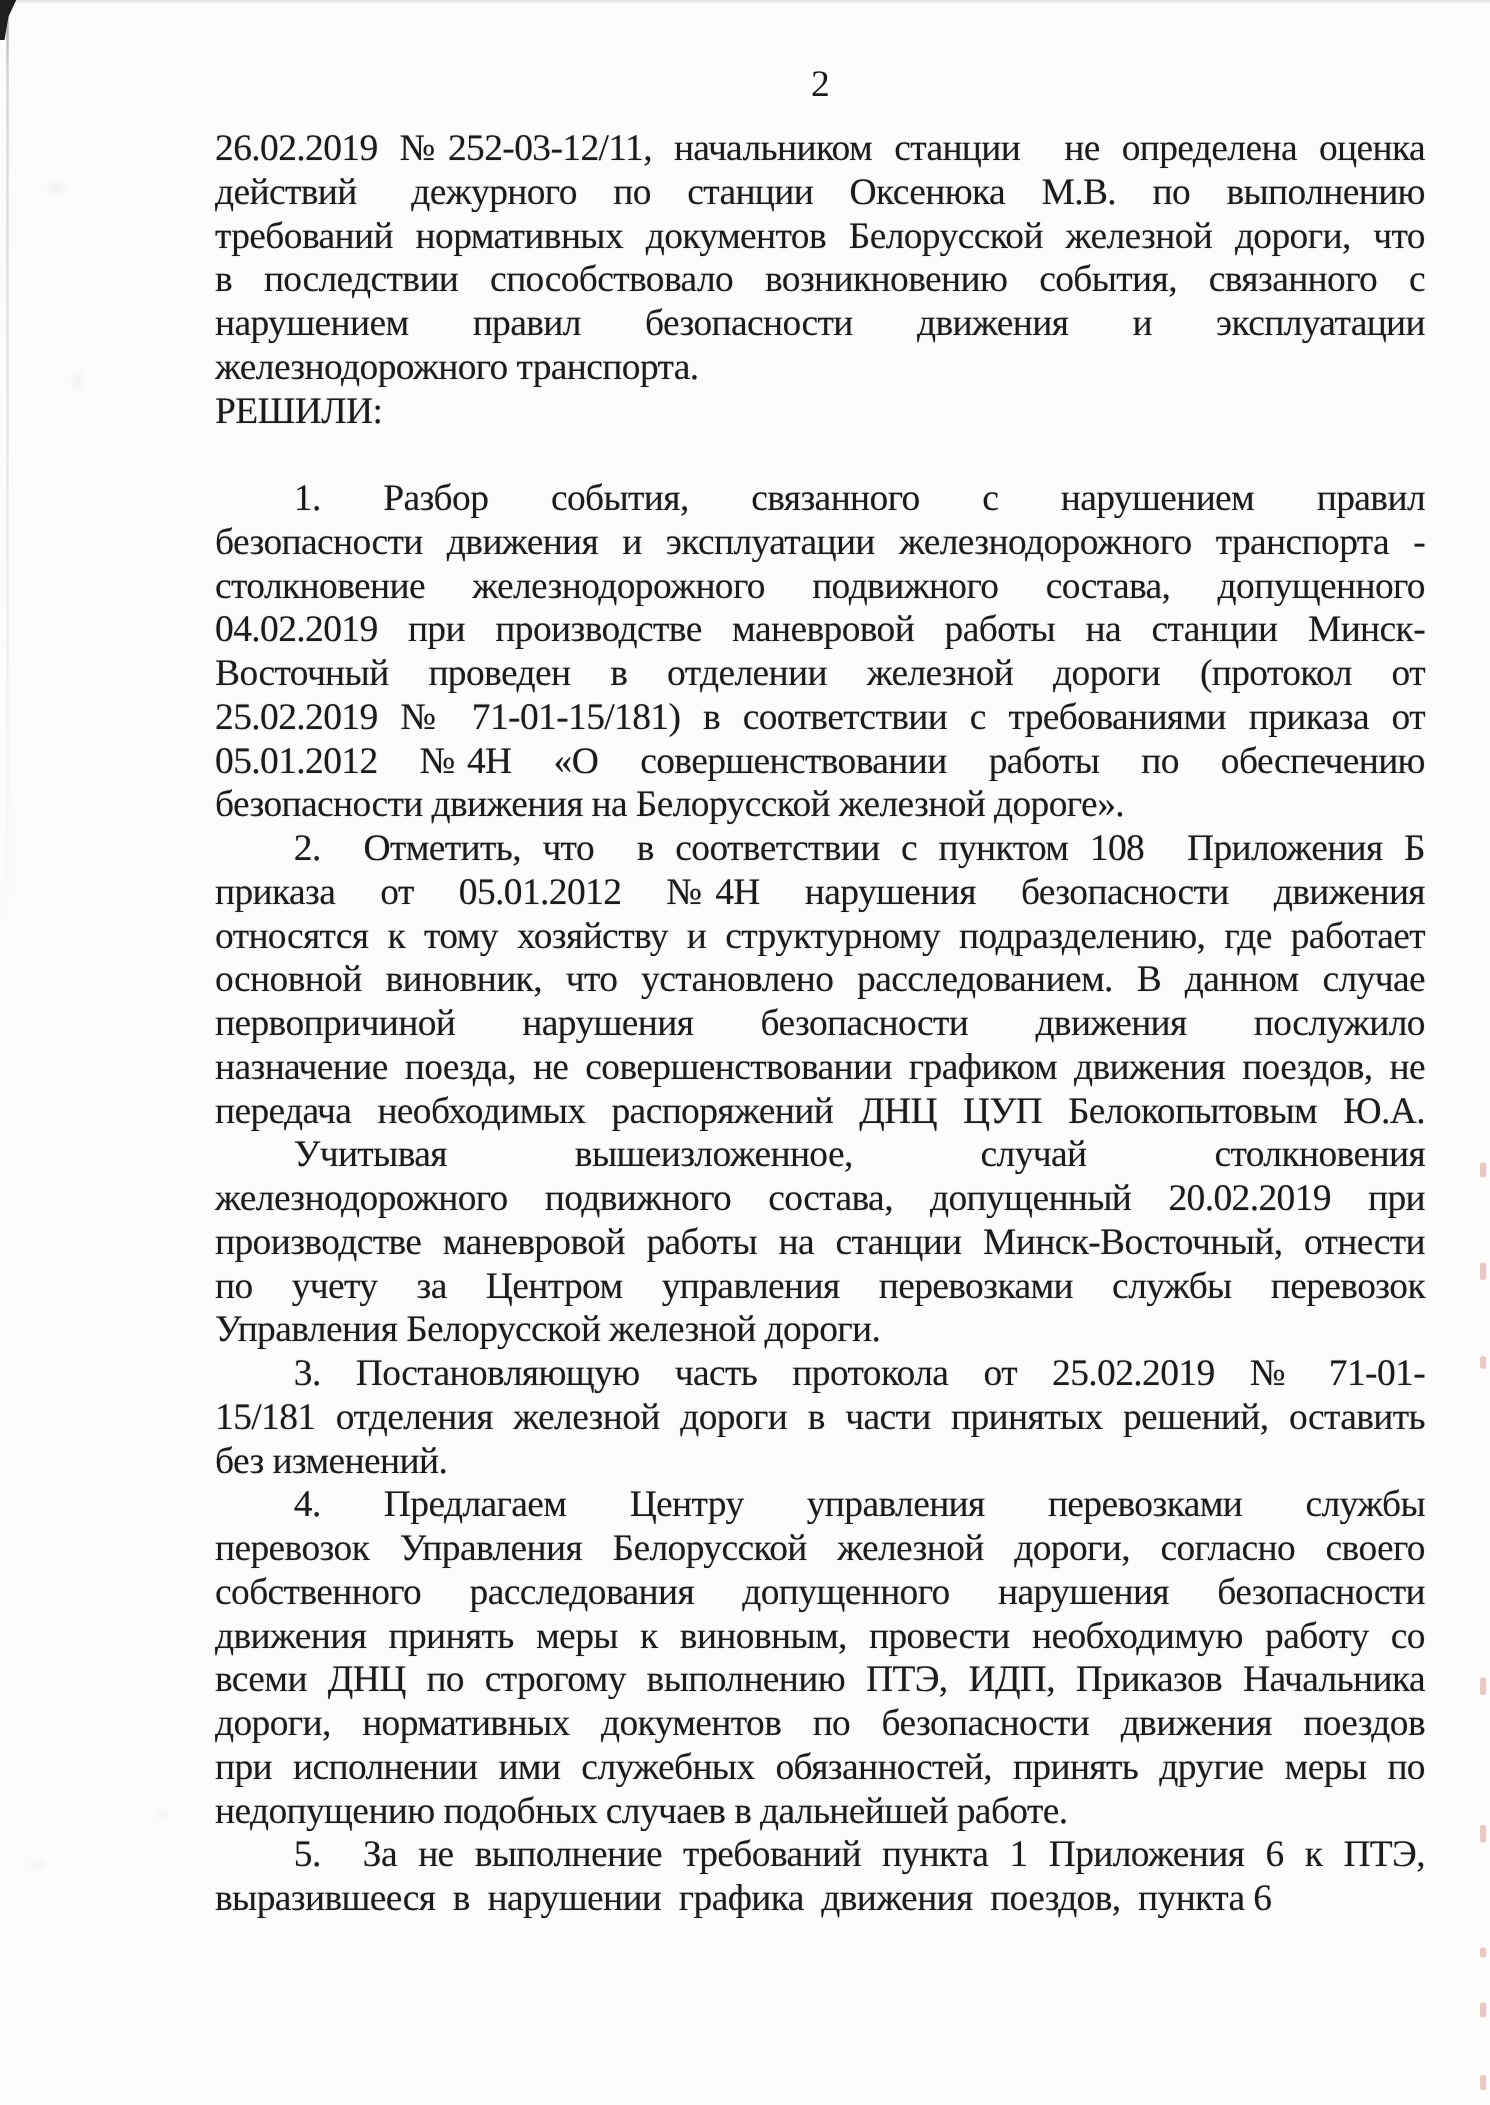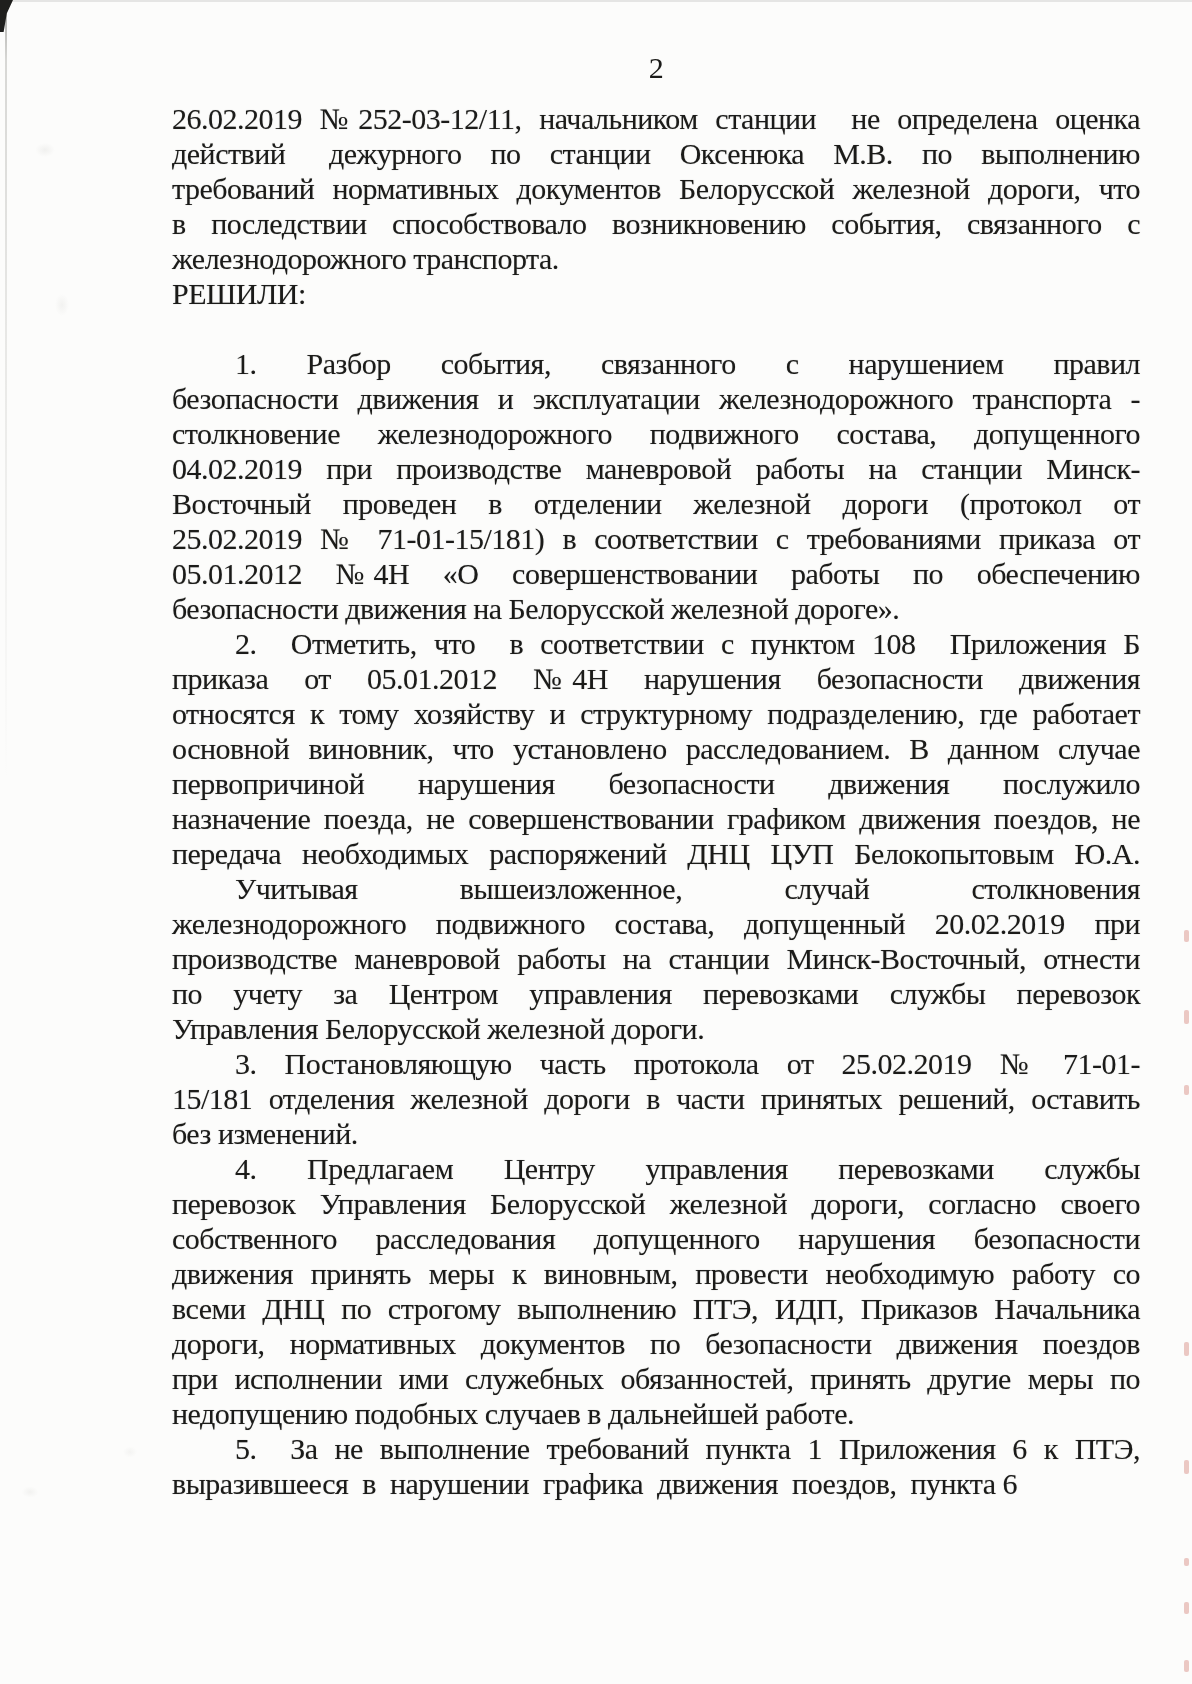--- a/index.html
+++ b/index.html
@@ -105,20 +105,21 @@
       <div class="red-mark" style="top: 1660px; height: 12px; background: rgb(221, 157, 150);"></div>
     </div>
 
   <div class="content">
     <div class="page-num">2</div>
     <div id="doc-lines">
         <div class="line">26.02.2019 №252-03-12/11, начальником станции  не определена оценка</div>
         <div class="line">действий   дежурного  по  станции  Оксенюка  М.В.  по  выполнению</div>
         <div class="line">требований нормативных документов Белорусской железной дороги, что</div>
         <div class="line">в последствии способствовало возникновению события, связанного с</div>
+        <div class="line">нарушением  правил  безопасности  движения  и  эксплуатации</div>
         <div class="line noj">железнодорожного транспорта.</div>
         <div class="line noj">РЕШИЛИ:</div>
         <div class="line noj blank"></div>
         <div class="line indent">1.  Разбор  события,  связанного  с  нарушением  правил</div>
         <div class="line">безопасности движения и эксплуатации железнодорожного транспорта -</div>
         <div class="line">столкновение  железнодорожного  подвижного  состава,  допущенного</div>
         <div class="line">04.02.2019 при производстве маневровой работы на станции Минск-</div>
         <div class="line">Восточный  проведен  в  отделении  железной  дороги  (протокол  от</div>
         <div class="line">25.02.2019 № 71-01-15/181) в соответствии с требованиями приказа от</div>
         <div class="line">05.01.2012  №4Н  «О  совершенствовании  работы  по  обеспечению</div>

